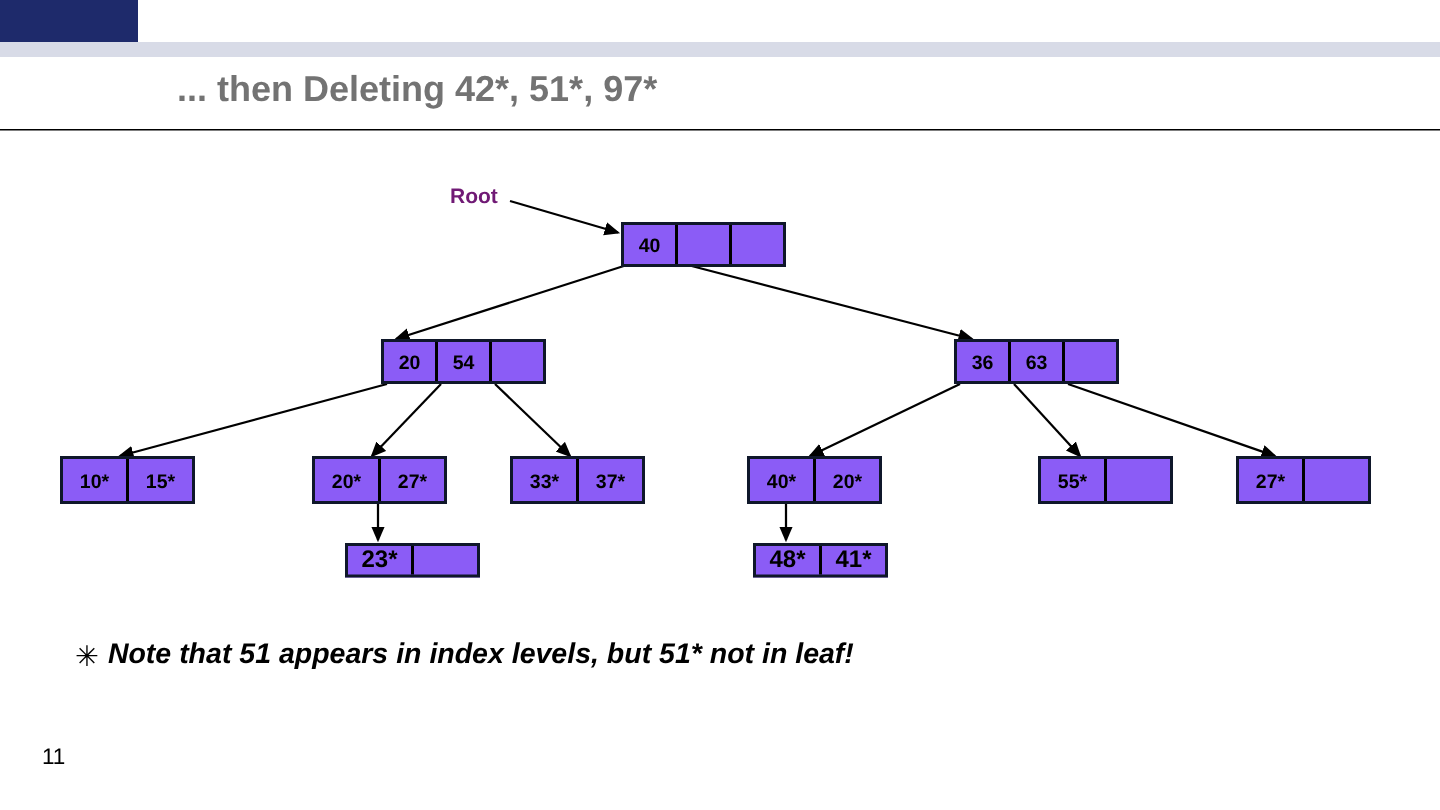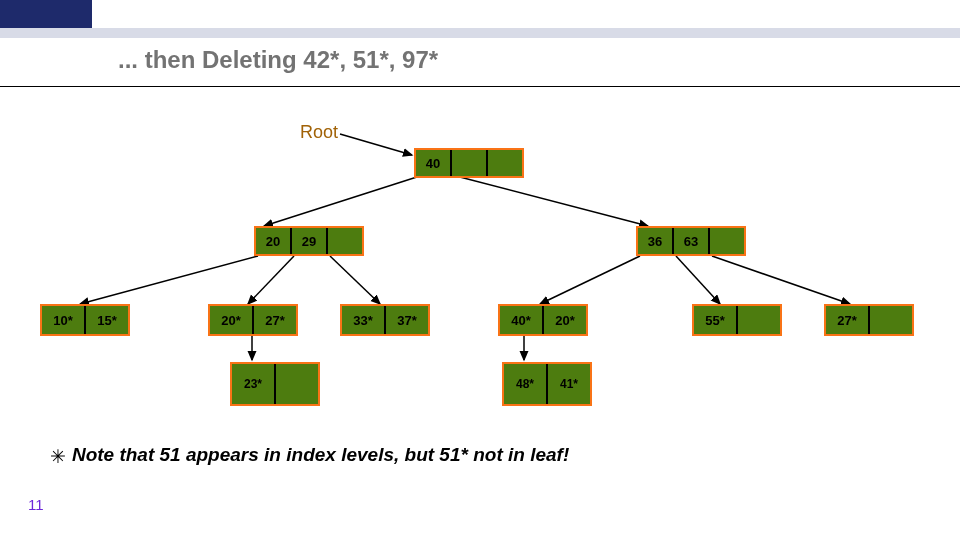--- a/index.html
+++ b/index.html
@@ -1,29 +1,29 @@
 <!DOCTYPE html>
 <html><head>
 <meta charset="utf-8">
 <style>
 html,body{margin:0;padding:0;width:960px;height:540px;background:#fff;font-family:Arial,Helvetica,sans-serif;position:relative;overflow:hidden}
 .top-tab{position:absolute;left:0;top:0;width:92px;height:28px;background:#1e2a6b}
 .rule-band{position:absolute;left:0;top:28px;width:960px;height:10px;background:#d8dbe7}
 .title{position:absolute;left:118px;top:46px;font-size:24px;font-weight:700;color:#737373}
 .underline{position:absolute;left:0;top:86px;width:960px;height:0;border-top:1px solid #000}
-.root-label{position:absolute;left:300px;top:122px;font-size:18px;font-weight:400;color:#a16207}
+.root-label{position:absolute;left:300px;top:122px;font-size:14px;font-weight:700;color:#701a75}
 svg.tree{position:absolute;left:0;top:0;width:960px;height:540px;pointer-events:none}
-.node{position:absolute;display:flex;border:2px solid #f97316;background:#4d7c0f}
+.node{position:absolute;display:flex;border:2px solid #0f172a;background:#8b5cf6}
 .node .cell{width:34px;height:26px;border-right:2px solid #000;display:flex;align-items:center;justify-content:center;font-size:13px;font-weight:700}
 .node .cell:last-child{border-right:none}
 .leaf .cell{width:42px;height:28px;font-size:13px}
-.extra .cell{width:42px;height:40px;font-size:12px}
-.note{position:absolute;left:50px;top:444px;font-size:19px;font-style:italic;font-weight:700;color:#000}
+.extra .cell{width:42px;height:19px;font-size:16px}
+.note{position:absolute;left:50px;top:426px;font-size:19px;font-style:italic;font-weight:700;color:#000}
 .note .box{display:inline-block;font-style:normal;font-weight:400;margin-right:6px;vertical-align:-2px}
-.pagenum{position:absolute;left:28px;top:496px;font-size:15px;color:#6d28d9}
+.pagenum{position:absolute;left:28px;top:496px;font-size:15px;color:#000000}
 </style>
 </head>
 <body>
 
 <div class="top-tab"></div>
 <div class="rule-band"></div>
 <div class="title">... then Deleting 42*, 51*, 97*</div>
 <div class="underline"></div>
 <div class="root-label">Root</div>
 
@@ -53,21 +53,21 @@
 </svg>
 
 <div class="node" style="left:414px;top:148px">
   <div class="cell">40</div>
   <div class="cell"></div>
   <div class="cell"></div>
 </div>
 
 <div class="node" style="left:254px;top:226px">
   <div class="cell">20</div>
-  <div class="cell">29</div>
+  <div class="cell">54</div>
   <div class="cell"></div>
 </div>
 
 <div class="node" style="left:636px;top:226px">
   <div class="cell">36</div>
   <div class="cell">63</div>
   <div class="cell"></div>
 </div>
 
 <div class="node leaf" style="left:40px;top:304px">

